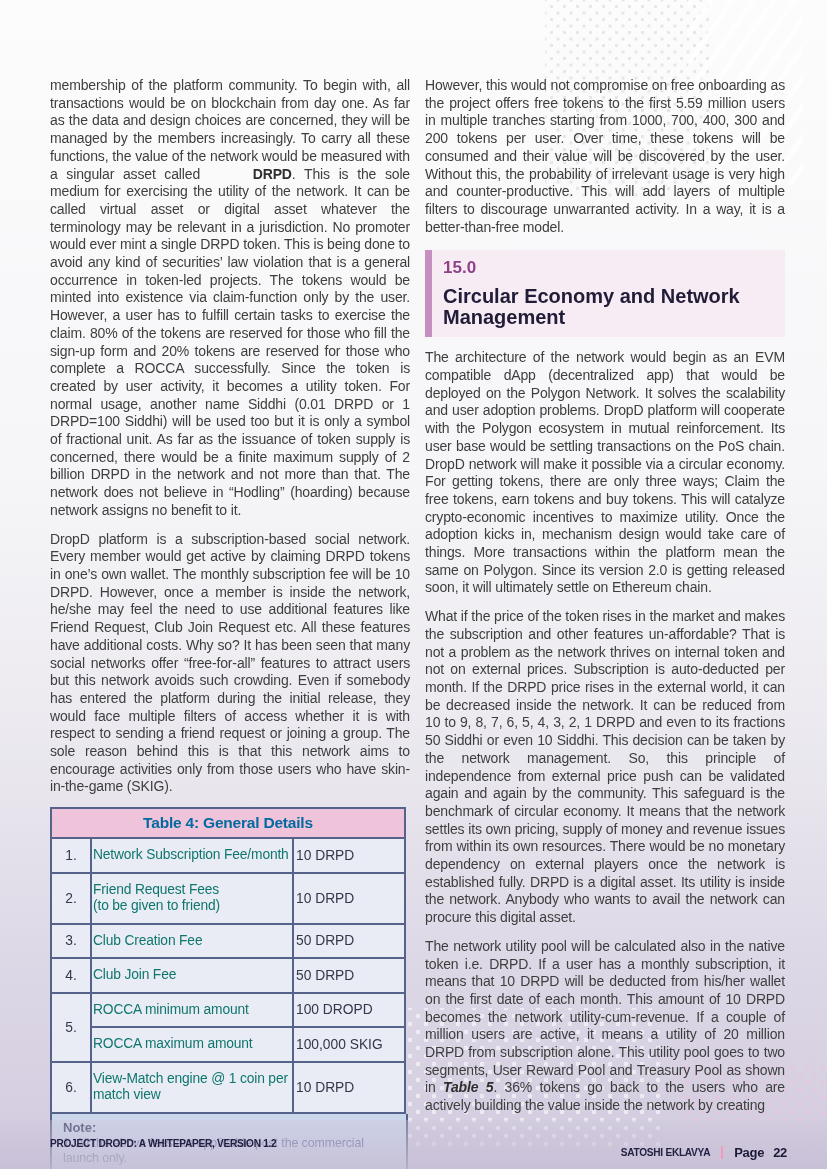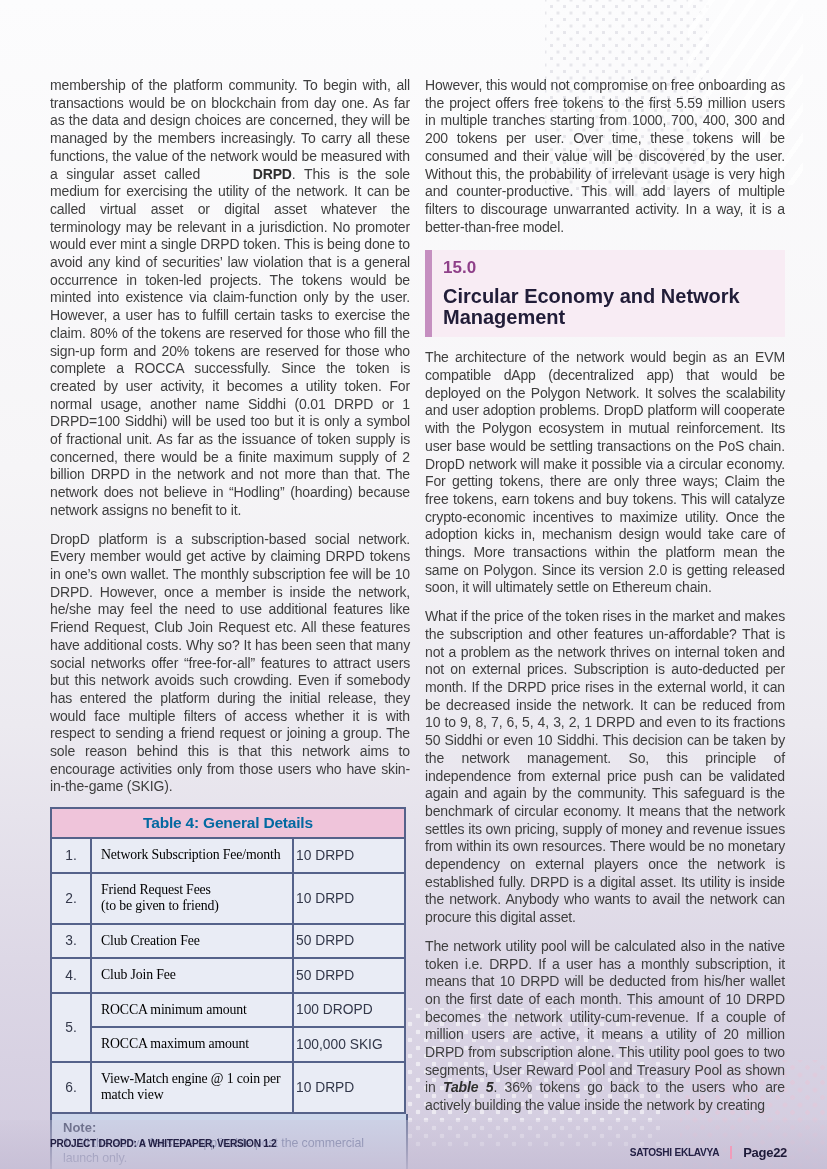--- a/index.html
+++ b/index.html
@@ -58,21 +58,21 @@
     border-collapse:collapse;width:356px;margin-top:8px;
   }
   .fee-table td,.fee-table th{
     border:2px solid #55628a;background:#e9ecf5;
   }
   .fee-table th.caption{
     background:#efc4da;color:#0369a1;font-size:15.5px;font-weight:bold;
     padding:5px 4px;text-align:center;letter-spacing:-0.2px;
   }
   .num-cell{width:34px;text-align:center;font-size:13.8px;color:#33384a;padding:8px 2px;}
-  .desc-cell{font-size:13.8px;color:#000000;padding:8px 9px;white-space:pre-line;line-height:16.5px;letter-spacing:-0.15px;font-family:Liberation Serif, serif;}
+  .desc-cell{font-size:13.8px;color:#0f766e;padding:8px 1px;white-space:pre-line;line-height:16.5px;letter-spacing:-0.15px;}
   .val-cell{width:106px;font-size:13.8px;color:#33384a;padding:8px 2px;}
 
   .note-block{
     width:332px;border:2px solid #55628a;border-top:none;background:#cbd6eb;
     padding:6px 11px 8px 11px;
   }
   .note-label{font-size:13px;font-weight:bold;color:#2c3656;line-height:16px;}
   .note-line{font-size:12.4px;color:#51628e;line-height:15.6px;letter-spacing:-0.1px;}
 
   
@@ -85,21 +85,21 @@
   .footer-left{
     font-size:11px;font-weight:bold;color:#232044;letter-spacing:-0.3px;
     transform:scaleX(.92);transform-origin:left center;white-space:nowrap;
   }
   .footer-right{display:flex;align-items:center;gap:11px;margin-top:19px;}
   .footer-author{
     font-size:11px;font-weight:bold;color:#232044;letter-spacing:-0.3px;
     transform:scaleX(.92);transform-origin:right center;white-space:nowrap;
   }
   .footer-sep{width:2.5px;height:13px;background:#f09cba;flex:none;}
-  .footer-page{display:flex;gap:0;align-items:baseline;}
+  .footer-page{display:flex;gap:9px;align-items:baseline;}
   .footer-page span{font-size:13px;font-weight:bold;color:#1d1a38;letter-spacing:-0.3px;}
 </style>
 </head>
 <body>
 
 <div class="dots-top"></div>
 <div class="stripes-top"></div>
 <div class="dots-bottom"></div>
 <div class="dots-bottom-right"></div>
 

